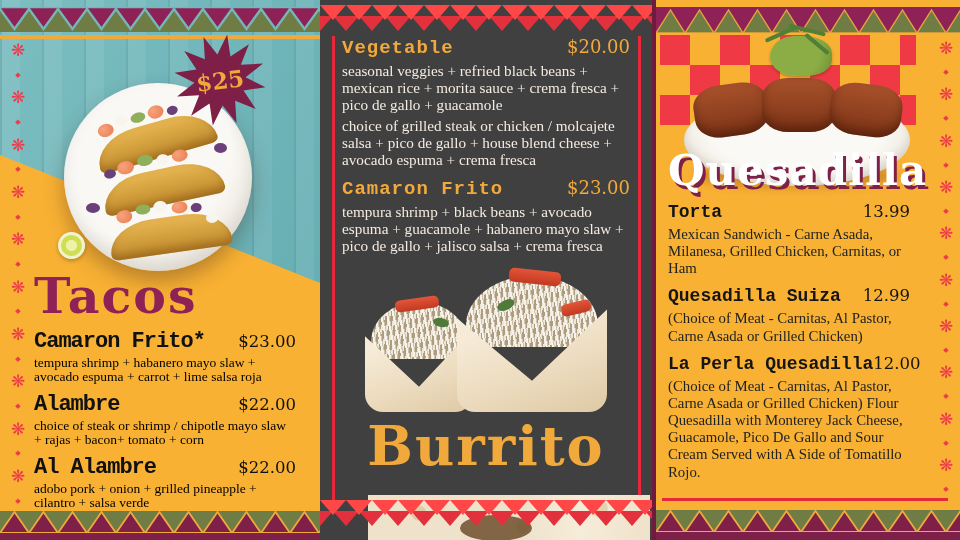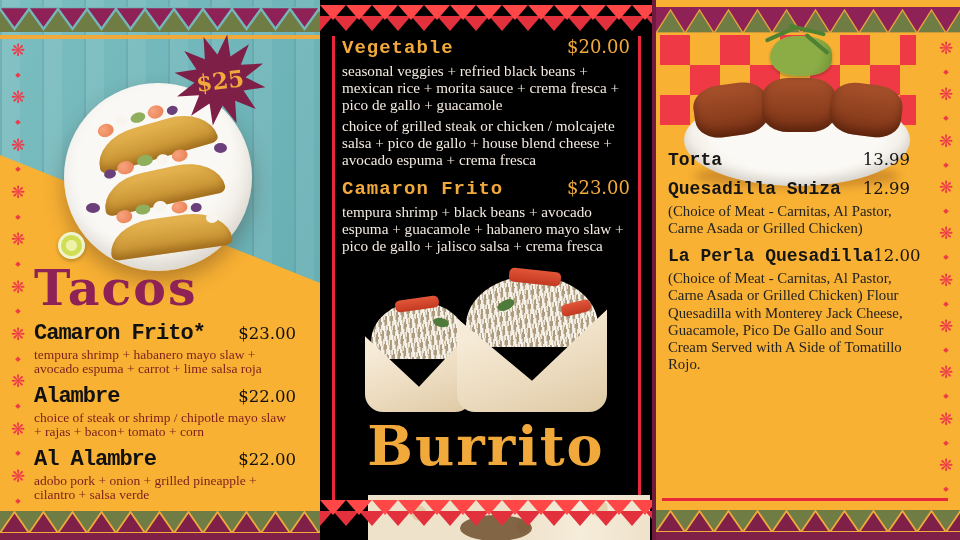--- a/index.html
+++ b/index.html
@@ -46,35 +46,35 @@
       border:3px solid #EFF4CE;box-shadow:0 2px 4px rgba(0,0,0,.25);}
 
   
   #star-badge{left:174px;top:34px;width:92px;height:92px;z-index:5;}
   #star-badge svg{position:absolute;left:0;top:0;transform:rotate(9deg);}
   #star-text{position:absolute;left:0;top:0;width:100%;height:100%;display:flex;
       align-items:center;justify-content:center;transform:rotate(-7deg);
       color:#F2A93B;font:bold 23px "DejaVu Serif",serif;}
 
   
-  #left-menu{left:34px;top:264px;width:262px;z-index:6;color:#111;}
+  #left-menu{left:34px;top:272px;width:262px;z-index:6;color:#111;}
   .big-title{font-family:"DejaVu Serif",serif;font-weight:bold;color:#8E2156;
       letter-spacing:2px;line-height:1;margin:0;}
   #left-title{font-size:49px;margin-bottom:8px;}
   .mrow{display:flex;justify-content:space-between;align-items:baseline;margin-top:7px;}
   .iname{font-family:"Liberation Mono",monospace;font-weight:bold;font-size:22px;
       letter-spacing:-1px;white-space:nowrap;}
   .iprice{font-family:"DejaVu Serif",serif;font-weight:normal;font-size:16.5px;}
   .idesc{font-family:"Liberation Serif",serif;font-size:13.5px;line-height:1.07;
-      margin-top:2px;color:#7f1d1d;}
+      margin-top:2px;color:#000000;}
   #zz-left-bottom{left:0;top:511px;width:320px;height:22px;z-index:4;}
   #left-maroon-base{left:0;top:533px;width:320px;height:7px;background:#7E2048;z-index:4;}
 
   
-  #panel-mid{left:320px;top:0;width:332px;height:540px;background:#000000;}
+  #panel-mid{left:320px;top:0;width:332px;height:540px;background:#404040;}
   #zz-mid-top{left:0;top:5px;width:332px;height:30px;z-index:4;}
   .redline{width:3px;top:36px;height:466px;background:#E8273B;z-index:2;}
   #redline-l{left:12px;}
   #redline-r{right:11px;}
   #mid-menu{left:22px;top:36px;width:288px;z-index:3;}
   #mid-menu .iname{color:#F2A93B;font-size:19px;letter-spacing:1px;}
   #mid-menu .iprice{color:#F2A93B;font-size:18px;}
   #mid-menu .idesc{color:#F4EBE1;font-size:15.2px;line-height:1.13;margin-top:3px;}
   #mid-menu .mrow{margin-top:9px;}
 
@@ -349,24 +349,26 @@
         <span class="md">◆</span>
         <span class="mf">❋</span>
         <span class="md">◆</span>
         <span class="mf">❋</span>
         <span class="md">◆</span>
         <span class="mf">❋</span>
         <span class="md">◆</span>
       </div>
 
     <div class="abs" id="right-menu">
+      <h1 class="big-title" id="right-title">Quesadilla</h1>
       <div class="mrow" style="margin-top:0;">
         <span class="iname">Torta</span>
         <span class="iprice">13.99</span>
       </div>
+      <div class="idesc">Mexican Sandwich - Carne Asada, Milanesa, Grilled Chicken, Carnitas, or Ham</div>
       <div class="mrow">
         <span class="iname">Quesadilla Suiza</span>
         <span class="iprice">12.99</span>
       </div>
       <div class="idesc">(Choice of Meat - Carnitas, Al Pastor, Carne Asada or Grilled Chicken)</div>
       <div class="mrow">
         <span class="iname">La Perla Quesadilla</span>
         <span class="iprice">12.00</span>
       </div>
       <div class="idesc">(Choice of Meat - Carnitas, Al Pastor, Carne Asada or Grilled Chicken) Flour Quesadilla with Monterey Jack Cheese, Guacamole, Pico De Gallo and Sour Cream Served with A Side of Tomatillo Rojo.</div>

